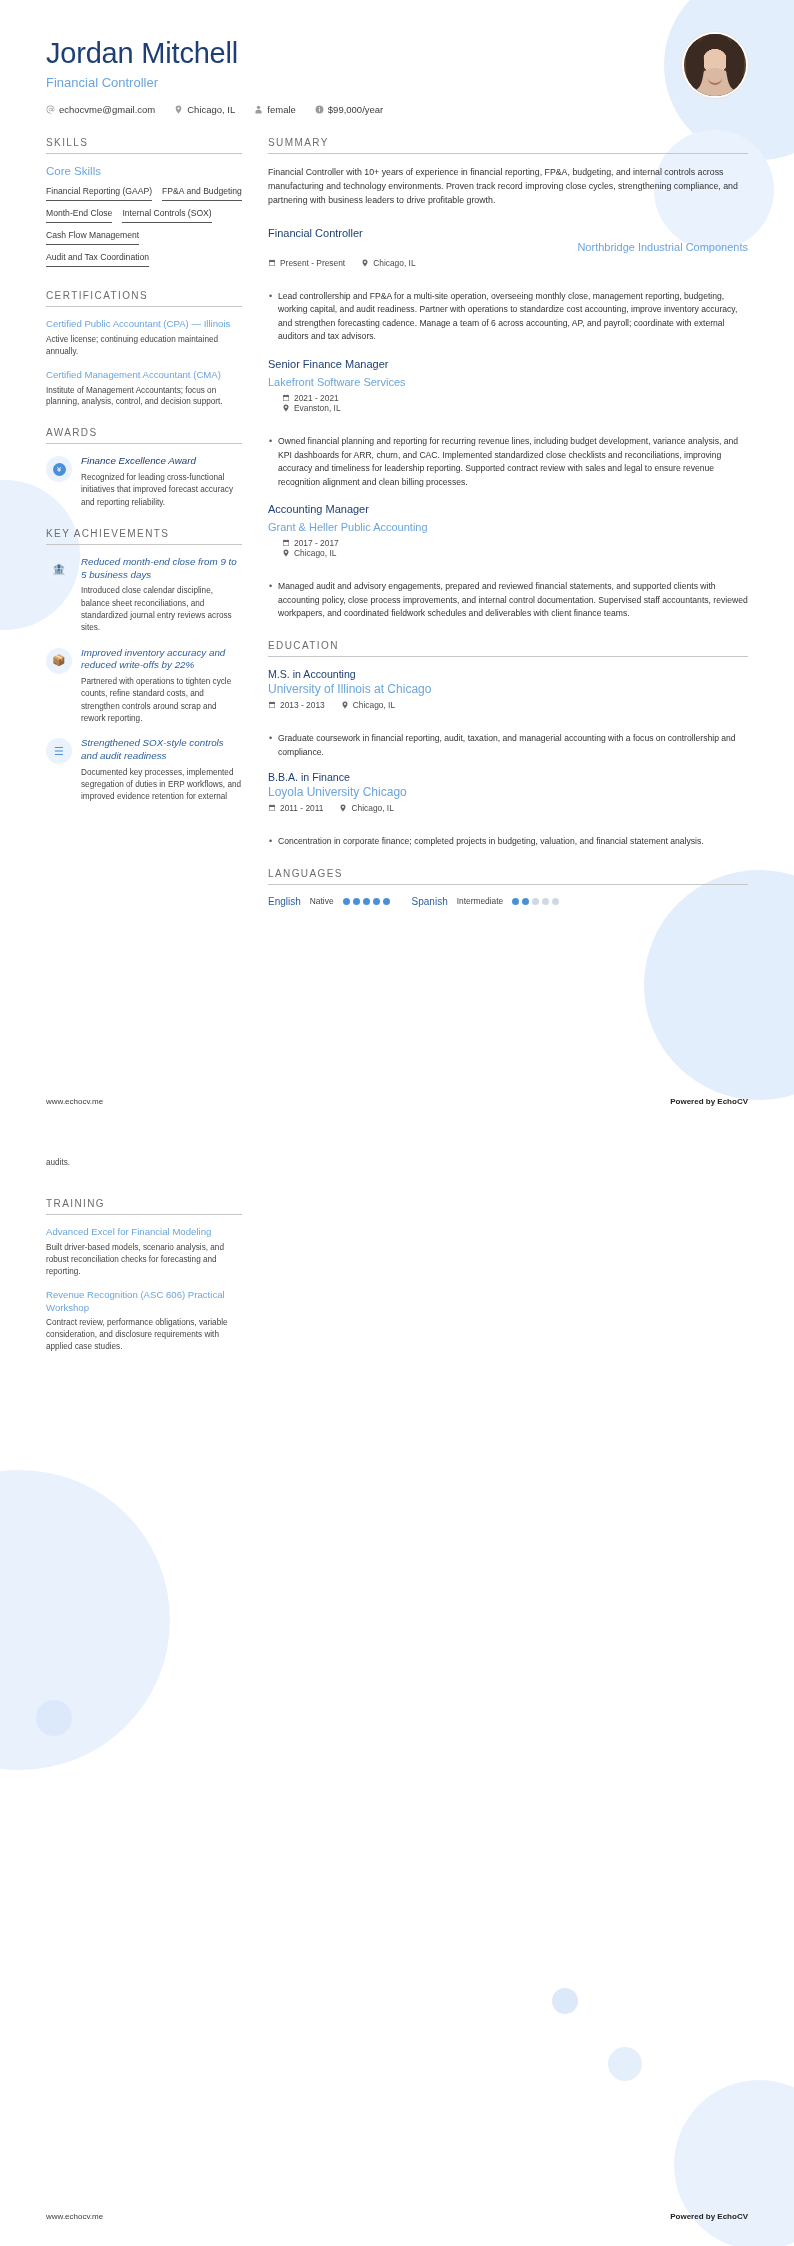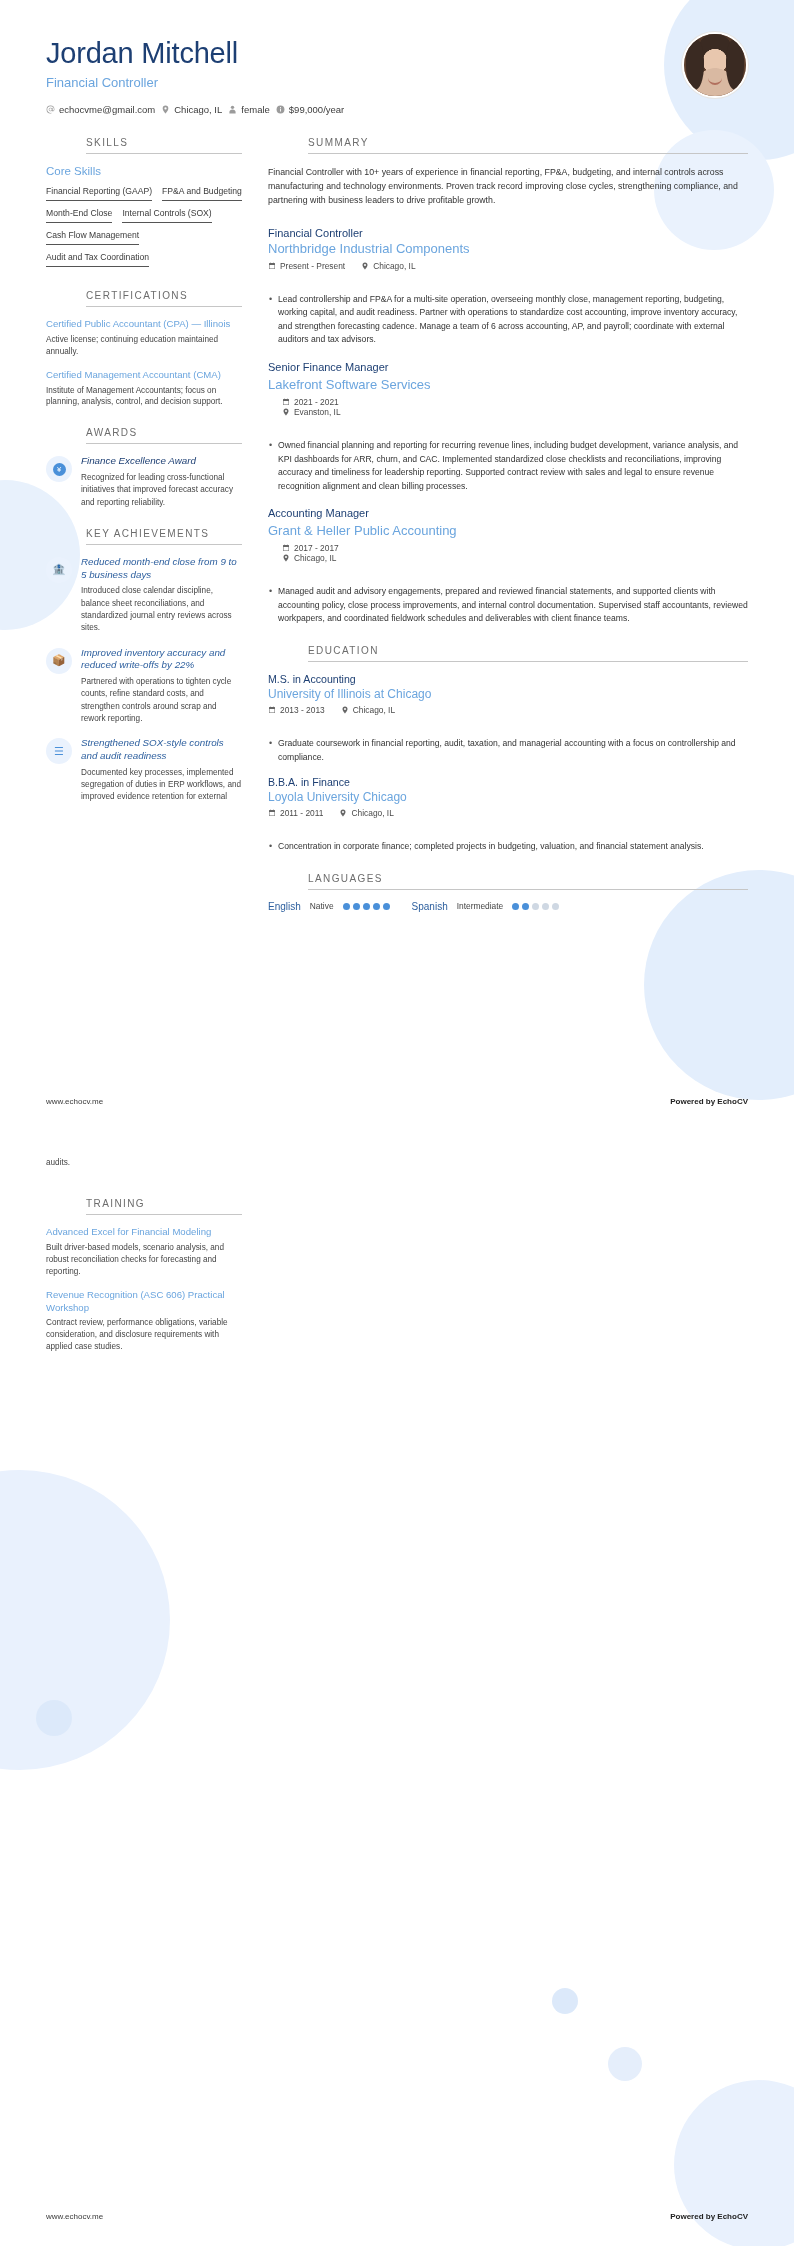--- a/index.html
+++ b/index.html
@@ -45,21 +45,21 @@
   }
   .job-title {
     font-size: 13px;
     color: #6ba5de;
     margin-top: 5px;
     font-weight: 400;
   }
   .contact-row {
     display: flex;
     align-items: center;
-    gap: 6px;
+    gap: 19px;
     margin-top: 14px;
     font-size: 9.5px;
     color: #3c3c3c;
   }
   .contact-item { display: flex; align-items: center; gap: 4px; white-space: nowrap; }
   .ci-icon {
     width: 9px; height: 9px;
     display: inline-block;
     color: #9b9b9b;
     flex: 0 0 auto;
@@ -109,21 +109,20 @@
 
   .section-title {
     font-size: 10px;
     letter-spacing: 1.4px;
     color: #6c6c6c;
     font-weight: 400;
     padding-bottom: 5px;
     border-bottom: 1.5px solid #c6c6c6;
     margin-bottom: 11px;
     text-transform: uppercase;
-    margin-left: 40px;
   }
   .section { margin-bottom: 19px; }
 
   
   .skill-group-title { font-size: 11.5px; color: #6ba5de; margin-bottom: 6px; }
   .chips { display: flex; flex-wrap: wrap; gap: 0 10px; }
   .chip {
     font-size: 8.6px;
     color: #3a3a3a;
     padding: 3px 0 4px 0;
@@ -165,21 +164,21 @@
   
   .training { margin-bottom: 11px; }
   .training-name { font-size: 9.6px; color: #6ba5de; line-height: 1.35; margin-bottom: 3px; }
   .training-desc { font-size: 8.2px; color: #454545; line-height: 1.45; }
 
   
   .summary-text { font-size: 8.8px; color: #333; line-height: 1.62; }
 
   .exp { margin-bottom: 14px; }
   .exp-role { font-size: 11px; color: #1d3f73; font-weight: 400; margin-bottom: 2px; }
-  .exp-company { font-size: 13px; color: #6ba5de; margin-bottom: 5px; }
+  .exp-company { font-size: 11px; color: #6ba5de; margin-bottom: 5px; text-align: right; }
   .meta-row { display: flex; gap: 16px; align-items: center; margin-bottom: 6px; }
   .meta { display: flex; align-items: center; gap: 4px; font-size: 8.4px; color: #4a4a4a; }
   .meta svg { width: 8px; height: 8px; fill: #666; display: block; }
   ul.bullets { list-style: none; margin: 0; padding: 0; }
   ul.bullets li {
     position: relative;
     padding-left: 10px;
     font-size: 8.6px;
     color: #333;
     line-height: 1.58;

